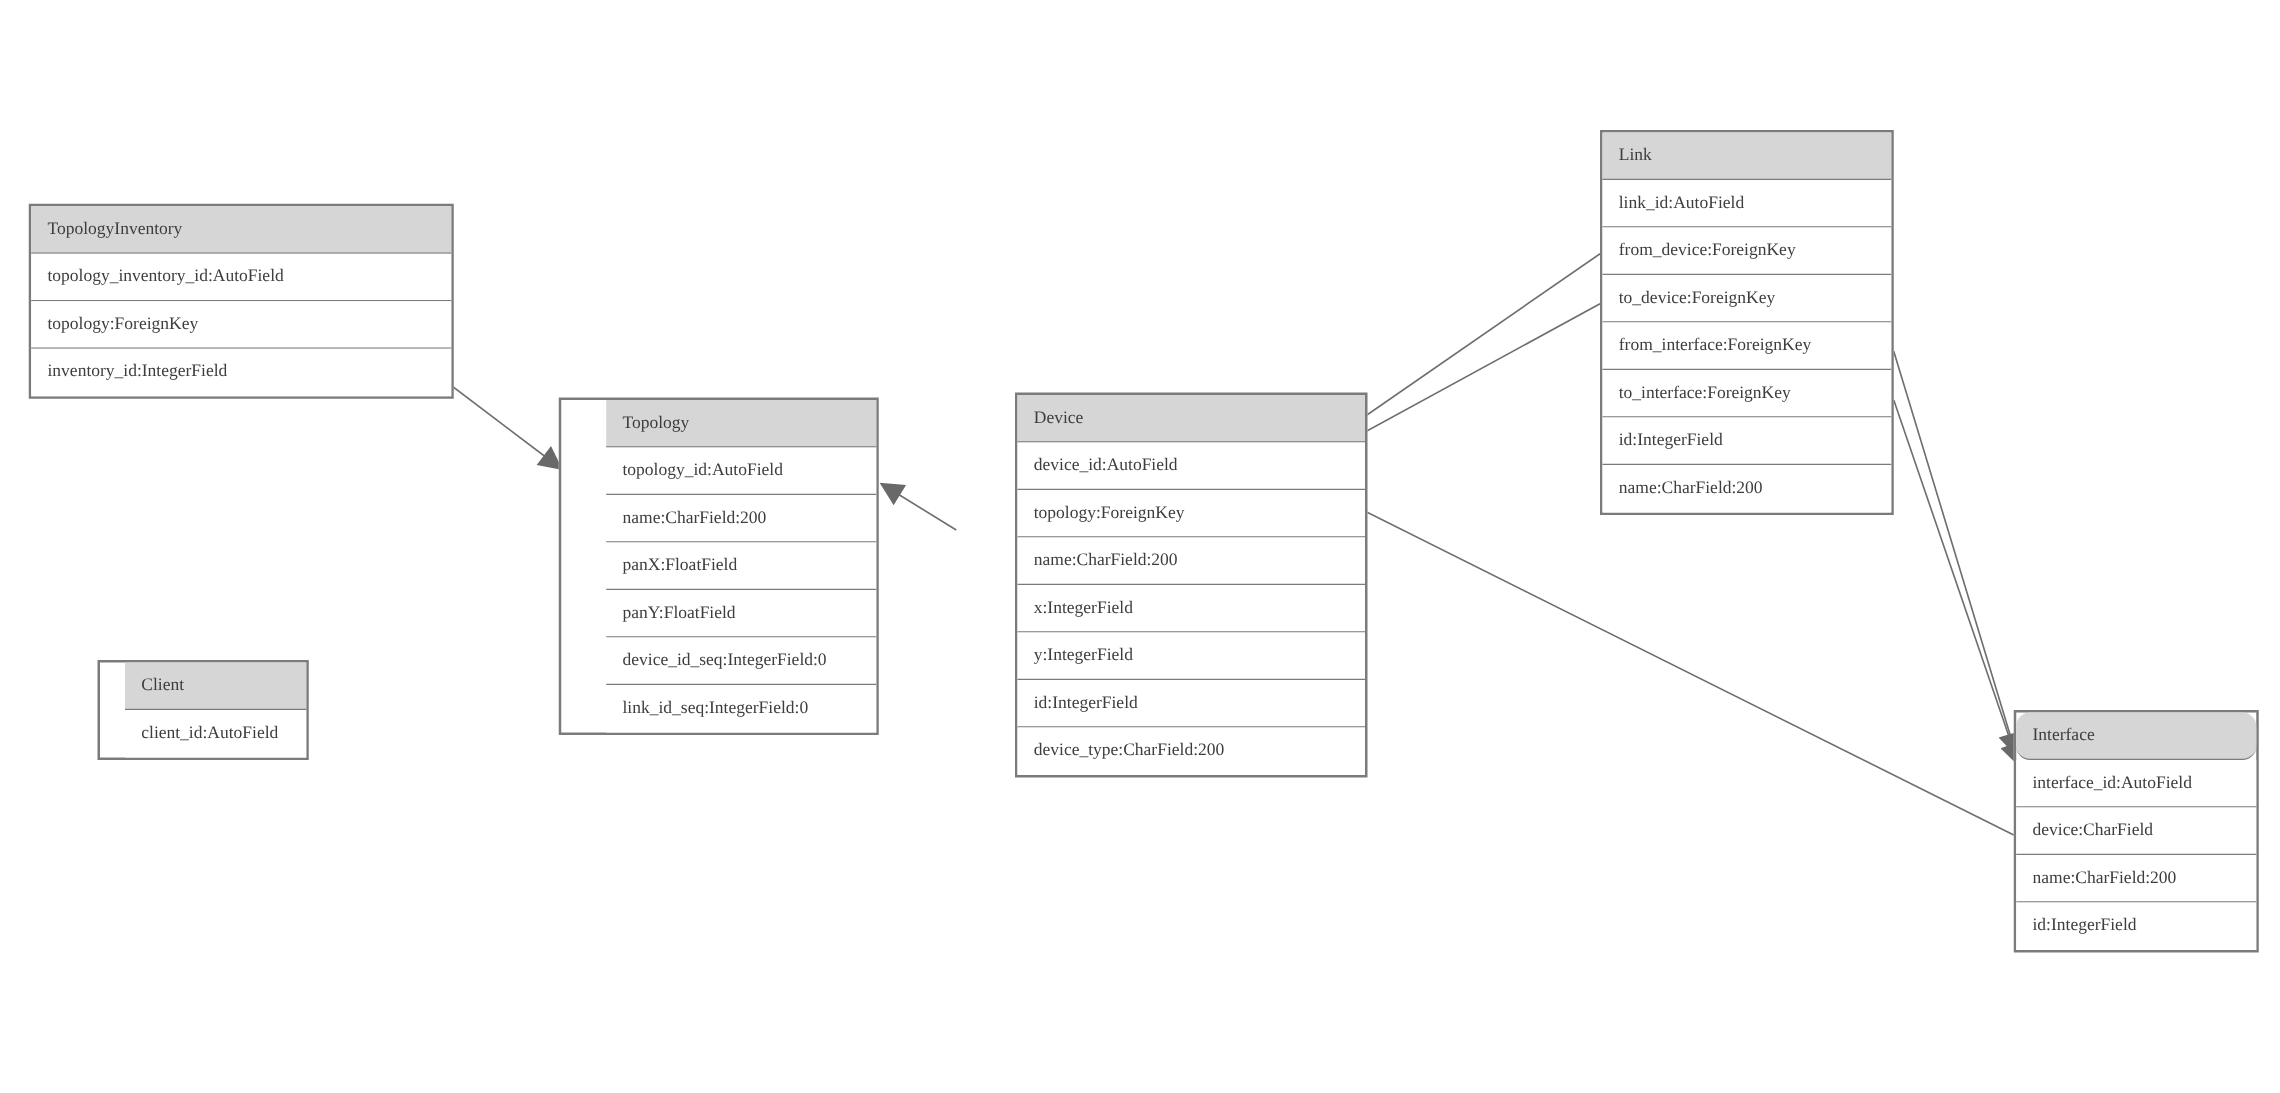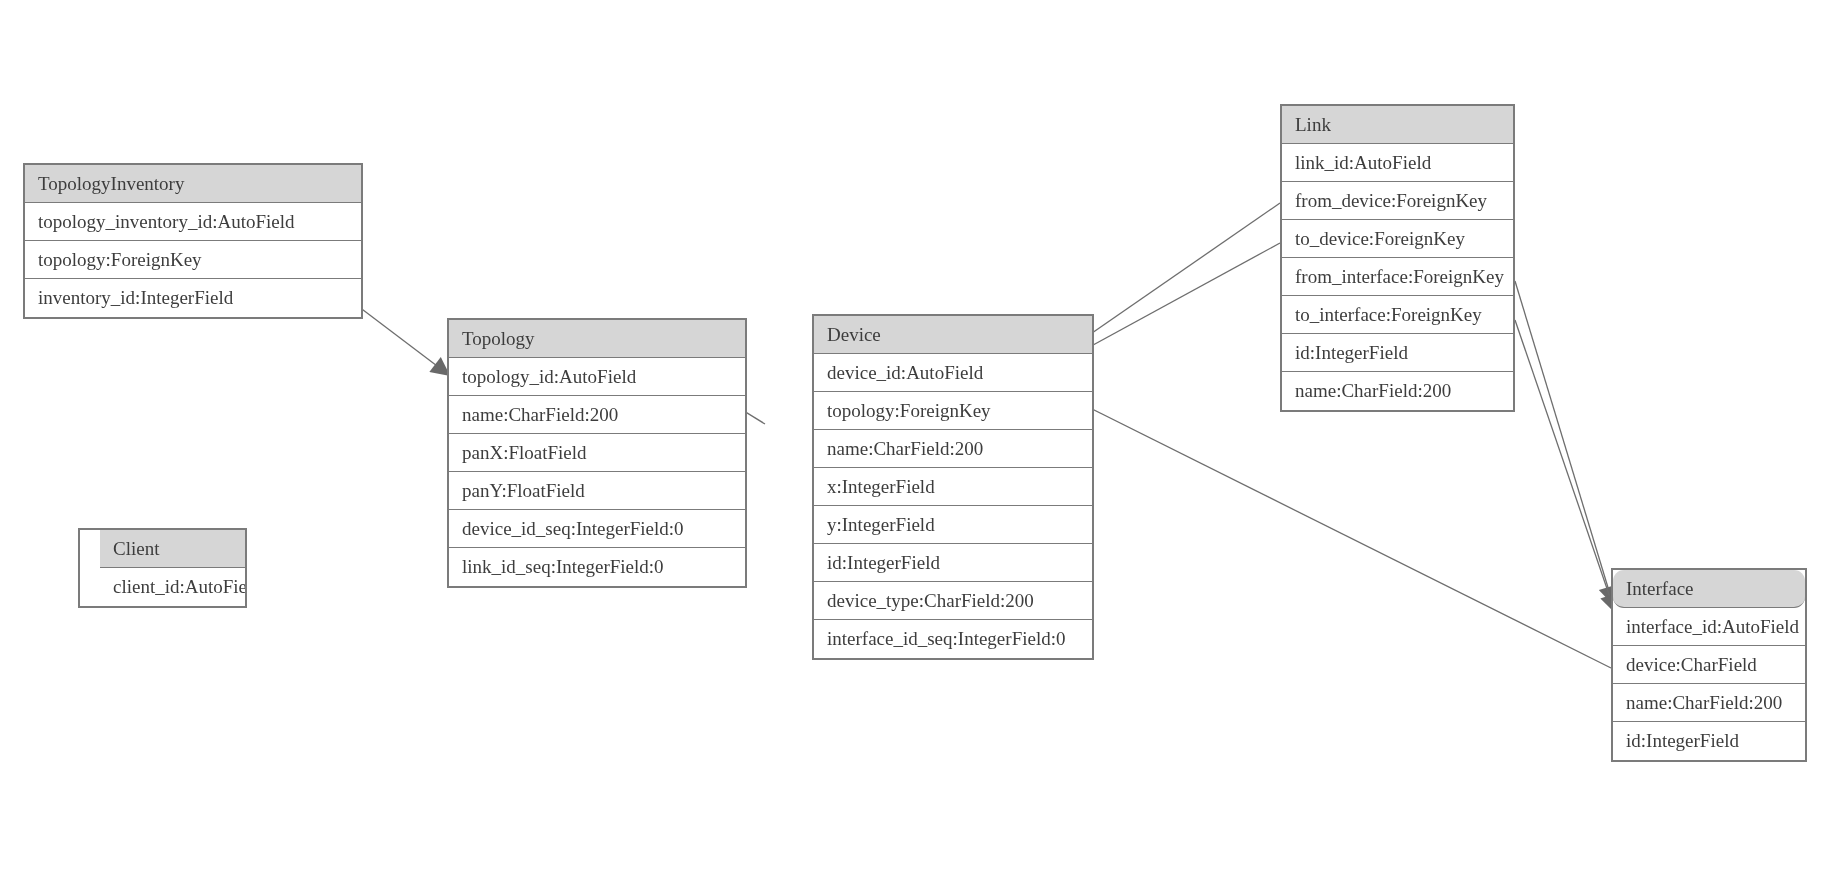--- a/index.html
+++ b/index.html
@@ -15,21 +15,21 @@
   #edges {
     position: absolute;
     left: 0; top: 0;
     width: 1824px; height: 874px;
   }
   .entity {
     position: absolute;
     border: 2px solid #7b7b7b;
     background: #ffffff;
     color: #3d3d3d;
-    font-size: 19px;
+    font-size: 14px;
     z-index: 2;
   }
   .entity-header {
     background: #d6d6d6;
     height: 38px;
     line-height: 38px;
     padding: 0 13px;
     border-bottom: 1px solid #7b7b7b;
     white-space: nowrap;
     overflow: hidden;
@@ -65,21 +65,21 @@
         <line x1="1515" y1="320" x2="1615" y2="612" stroke="#6e6e6e" stroke-width="1.3" marker-end="url(#arrowhead)"></line>
       </g>
   </svg>
 
 <div class="entity" style="left: 23px; top: 163px; width: 340px;">
       <div class="entity-header" style="background: rgb(214, 214, 214);">TopologyInventory</div>
       <div class="entity-field">topology_inventory_id:AutoField</div>
       <div class="entity-field">topology:ForeignKey</div>
       <div class="entity-field">inventory_id:IntegerField</div>
     </div>
-    <div class="entity" style="left: 447px; top: 318px; width: 300px;">
+    <div class="entity" style="left: 447px; top: 318px; width: 256px; padding-left: 36px;">
       <div class="entity-header" style="background: rgb(214, 214, 214);">Topology</div>
       <div class="entity-field">topology_id:AutoField</div>
       <div class="entity-field">name:CharField:200</div>
       <div class="entity-field">panX:FloatField</div>
       <div class="entity-field">panY:FloatField</div>
       <div class="entity-field">device_id_seq:IntegerField:0</div>
       <div class="entity-field">link_id_seq:IntegerField:0</div>
     </div>
     <div class="entity" style="left: 78px; top: 528px; width: 169px; padding-left: 20px;">
       <div class="entity-header" style="background: rgb(214, 214, 214);">Client</div>
@@ -87,21 +87,20 @@
     </div>
     <div class="entity" style="left: 765px; top: 314px; width: 282px; margin-left: 47px;">
       <div class="entity-header" style="background: rgb(214, 214, 214);">Device</div>
       <div class="entity-field">device_id:AutoField</div>
       <div class="entity-field">topology:ForeignKey</div>
       <div class="entity-field">name:CharField:200</div>
       <div class="entity-field">x:IntegerField</div>
       <div class="entity-field">y:IntegerField</div>
       <div class="entity-field">id:IntegerField</div>
       <div class="entity-field">device_type:CharField:200</div>
-      <div class="entity-field">interface_id_seq:IntegerField:0</div>
     </div>
     <div class="entity" style="left: 1280px; top: 104px; width: 235px;">
       <div class="entity-header" style="background: rgb(214, 214, 214);">Link</div>
       <div class="entity-field">link_id:AutoField</div>
       <div class="entity-field">from_device:ForeignKey</div>
       <div class="entity-field">to_device:ForeignKey</div>
       <div class="entity-field">from_interface:ForeignKey</div>
       <div class="entity-field">to_interface:ForeignKey</div>
       <div class="entity-field">id:IntegerField</div>
       <div class="entity-field">name:CharField:200</div>

